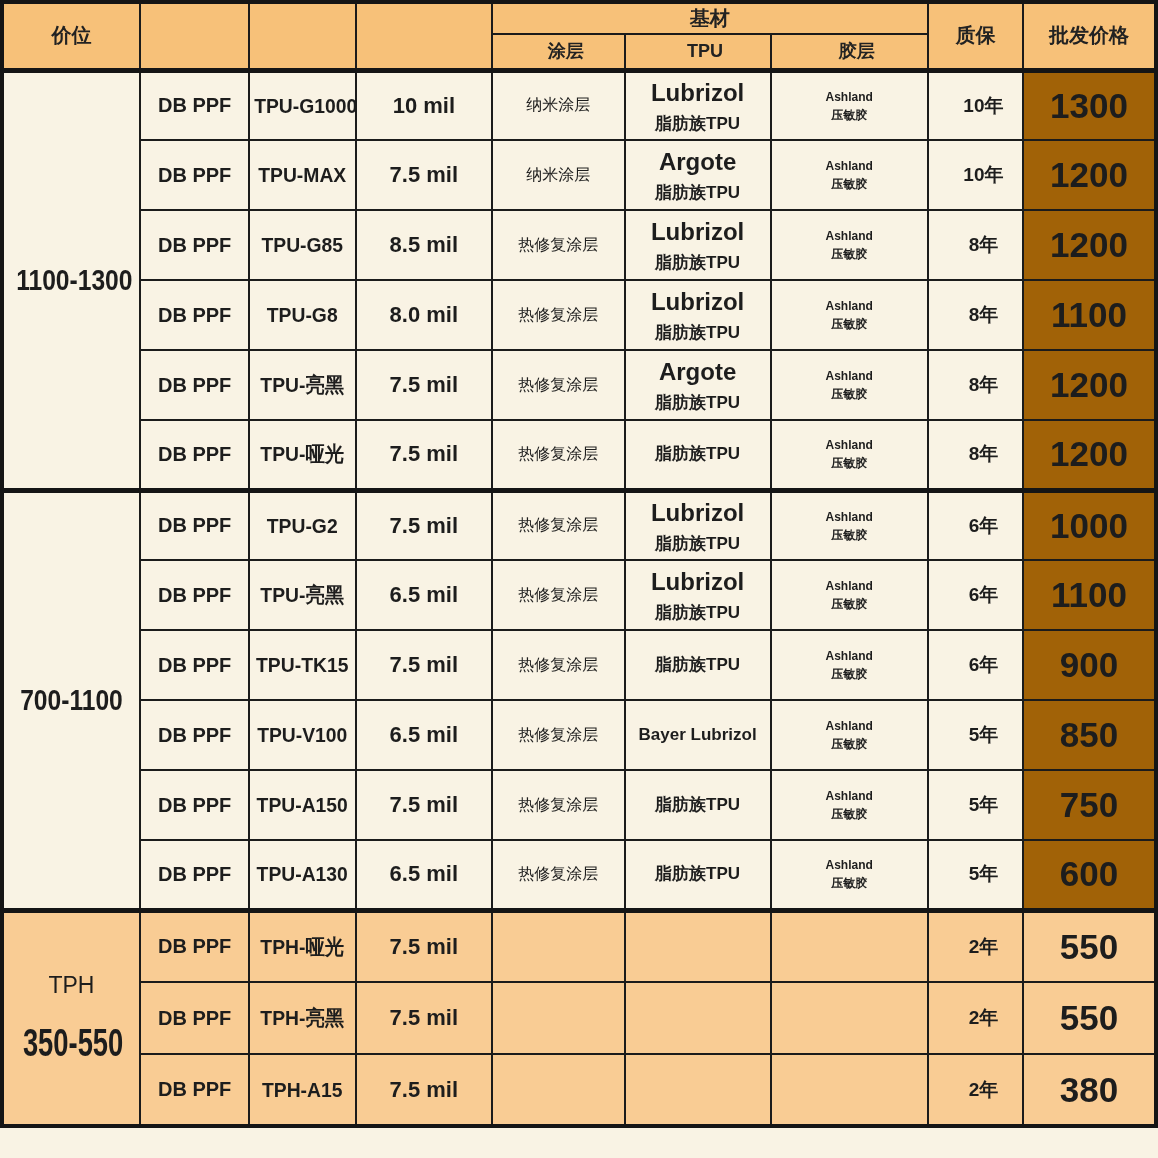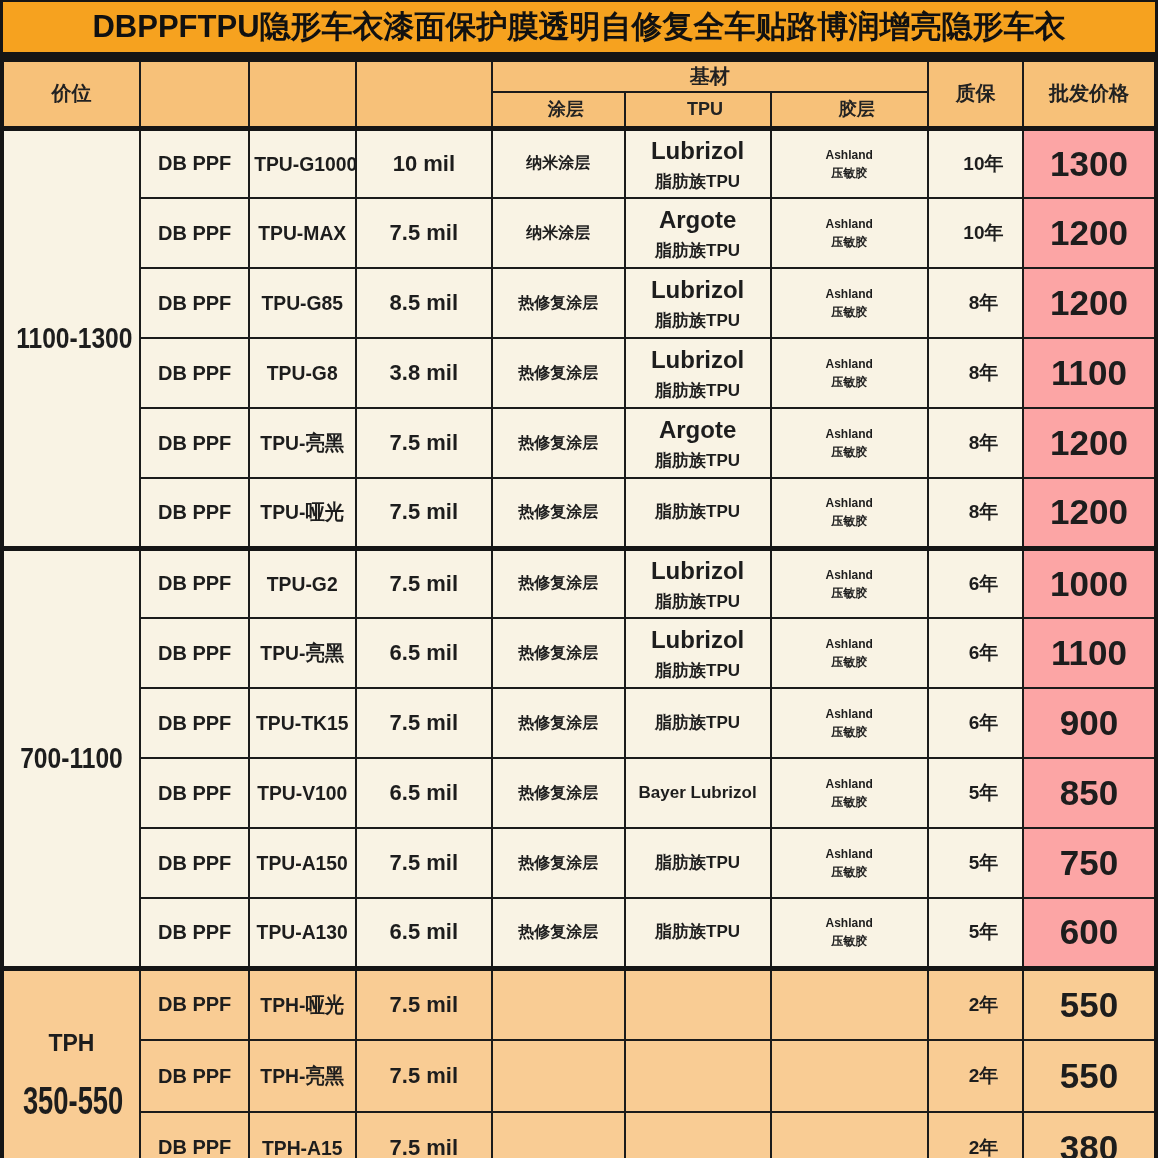--- a/index.html
+++ b/index.html
@@ -51,45 +51,44 @@
     color:#222;
   }
   thead tr.hrow1{height:32px;}
   thead tr.hrow2{height:36px;}
   thead th.sub{font-size:18px;padding-left:15px;}
   thead tr.hrow2 th{border-bottom:5px solid #151515;}
   
   tbody tr{height:70px;}
   tbody tr.g2{height:72px;}
   tbody td{background:#F9F3E4;}
-  tbody td.price{background:#fca5a5;}
+  tbody td.price{background:#a16207;}
   tbody tr.g2 td{background:#F9CC94;}
   tbody tr.section-start td{border-top:5px solid #151515;}
   
   td.group-label{font-weight:700;}
   .gl-mid{font-size:30px;font-weight:700;transform:scaleX(.82);transform-origin:center;white-space:nowrap;}
-  .gl-small{font-size:23px;font-weight:700;margin-bottom:23px;}
+  .gl-small{font-size:23px;font-weight:400;margin-bottom:23px;}
   .gl-big{font-size:38px;font-weight:700;transform:scaleX(.72);transform-origin:center;white-space:nowrap;}
   td.brand .ln{font-size:20px;font-weight:700;}
   td.model .ln{font-size:21px;font-weight:700;transform:scaleX(.92);transform-origin:center;white-space:nowrap;}
   td.thickness .ln{font-size:22px;font-weight:700;}
-  td.coating .ln{font-size:16px;font-weight:700;text-align:center;}
+  td.coating .ln{font-size:16px;font-weight:400;text-align:center;}
   td.tpu .ln{font-size:17px;font-weight:600;line-height:1.55;}
   td.tpu .ln.latin{font-size:24px;font-weight:600;}
   td.tpu .ln.latin:only-child{font-size:17px;}
   td.adhesive .ln{font-size:12px;font-weight:600;line-height:1.5;}
   td.warranty .ln{font-size:19px;font-weight:600;padding-left:16px;}
   td.price .ln{font-size:35px;font-weight:700;letter-spacing:0px;}
 </style>
 </head>
 <body>
 
 <div class="page">
 
-  <div class="title-bar">DBPPFTPU隐形车衣漆面保护膜透明自修复全车贴路博润增亮隐形车衣</div>
 
   <table>
     <colgroup>
       <col style="width:136px">
       <col style="width:108px">
       <col style="width:105px">
       <col style="width:134px">
       <col style="width:131px">
       <col style="width:144px">
       <col style="width:155px">
@@ -201,21 +200,21 @@
           </td>
         </tr>
         <tr class="g0">
           <td class="brand">
             <div class="ln latin">DB PPF</div>
           </td>
           <td class="model">
             <div class="ln">TPU-G8</div>
           </td>
           <td class="thickness">
-            <div class="ln">3.8 mil</div>
+            <div class="ln">8.0 mil</div>
           </td>
           <td class="coating">
             <div class="ln">热修复涂层</div>
           </td>
           <td class="tpu">
             <div class="ln latin">Lubrizol</div>
             <div class="ln">脂肪族TPU</div>
           </td>
           <td class="adhesive">
             <div class="ln latin">Ashland</div>

